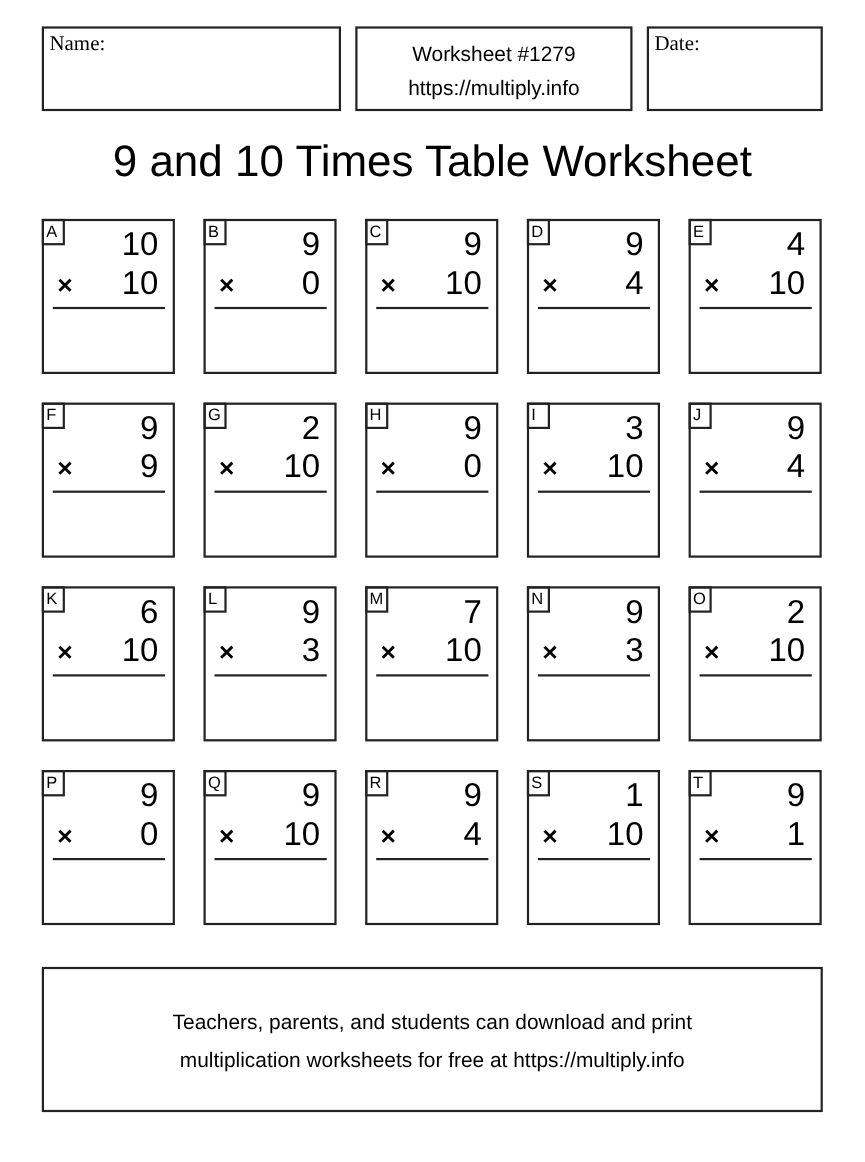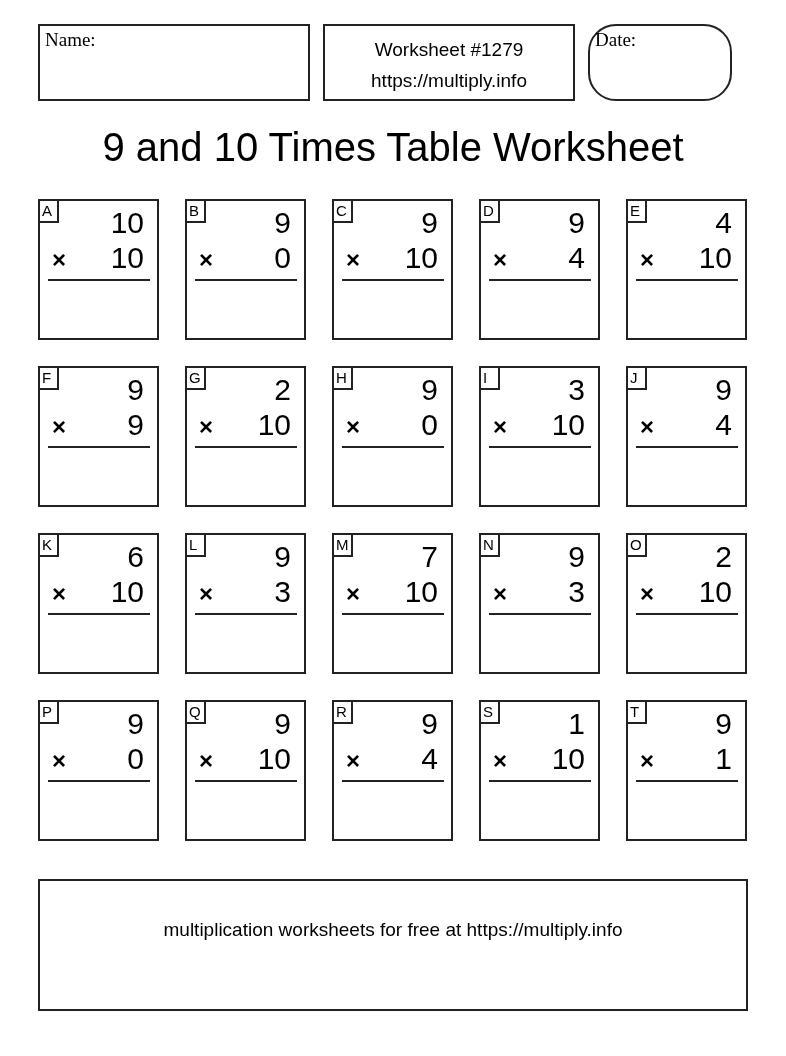--- a/index.html
+++ b/index.html
@@ -1,20 +1,20 @@
 <!DOCTYPE html>
 <html><head>
 <meta charset="utf-8">
 <style>
   html, body { margin: 0; padding: 0; background: #ffffff; }
   body { width: 786px; height: 1056px; position: relative; font-family: "Liberation Sans", sans-serif; color: #000; overflow: hidden; }
   .hbox { position: absolute; border: 2px solid #222; box-sizing: border-box; background: #fff; }
   .name-box { left: 38px; top: 24px; width: 272px; height: 77px; }
   .ws-box { left: 323px; top: 24px; width: 252px; height: 77px; text-align: center; }
-  .date-box { left: 588px; top: 24px; width: 144px; height: 77px; border-radius: 28px; }
+  .date-box { left: 588px; top: 24px; width: 160px; height: 77px; }
   .hlabel { position: absolute; left: 5px; top: 3px; font-size: 19px; line-height: 22px; font-family: Liberation Serif, serif; }
   .ws-line { font-size: 19px; line-height: 31px; }
   .ws-inner { padding-top: 8px; }
   .title { position: absolute; left: 0; width: 786px; top: 126px; text-align: center; font-size: 40px; line-height: 42px; }
   .grid { position: absolute; left: 38px; top: 199px; }
   .prob { position: absolute; width: 121px; height: 141px; border: 2px solid #222; box-sizing: border-box; background: #fff; }
   .plabel { position: absolute; left: -2px; top: -2px; width: 21px; height: 24px; border: 2px solid #222; box-sizing: border-box; font-size: 15px; line-height: 19px; padding-left: 2px; }
   .top-num { position: absolute; right: 13px; top: 4px; font-size: 30px; line-height: 36px; text-align: right; }
   .bot-num { position: absolute; right: 13px; top: 39px; font-size: 30px; line-height: 36px; text-align: right; }
   .times { position: absolute; left: 12px; top: 44px; font-size: 24px; line-height: 30px; font-weight: bold; }
@@ -178,15 +178,16 @@
       <div class="plabel">T</div>
       <div class="top-num">9</div>
       <div class="times">×</div>
       <div class="bot-num">1</div>
       <div class="rule"></div>
     </div>
   </div>
 
 <div class="footer">
   <div class="footer-inner">
+    <div>Teachers, parents, and students can download and print</div>
     <div>multiplication worksheets for free at https://multiply.info</div>
   </div>
 </div>
 
 </body></html>

